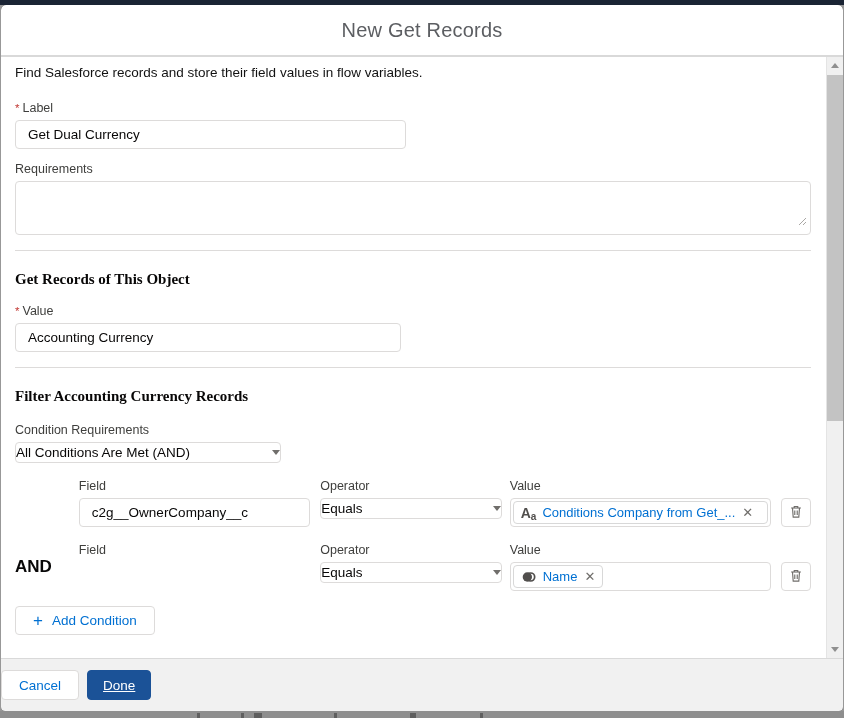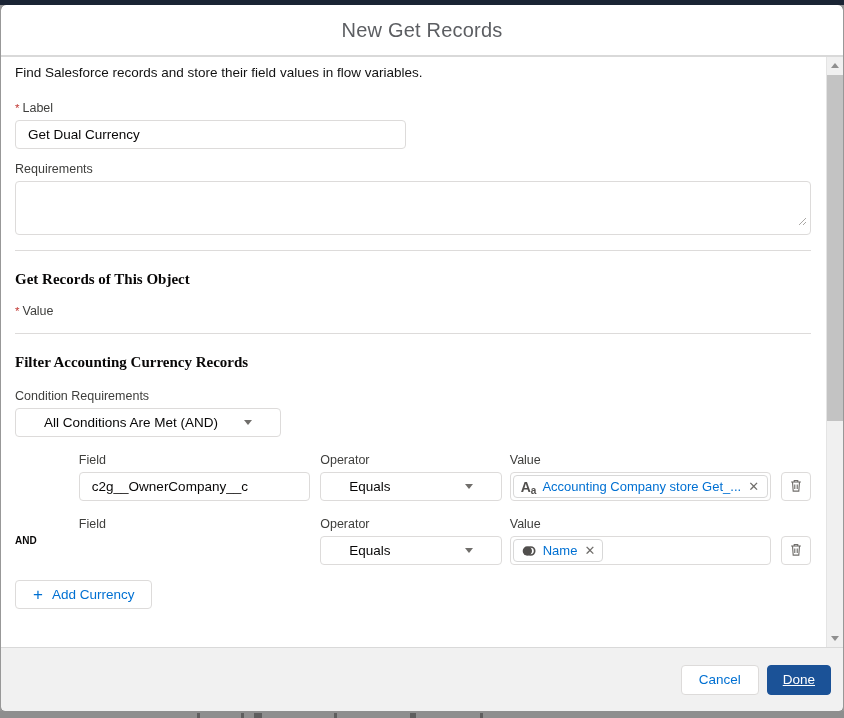--- a/index.html
+++ b/index.html
@@ -53,27 +53,27 @@
   }
   .resize-handle { position:absolute; right:4px; bottom:5px; pointer-events:none; }
 
   .divider { border:none; border-top:1px solid #dddbda; margin:15px 0 0; }
   .section-heading { font-size:15px; font-weight:700; color:#080707; margin-top:20px;font-family:Liberation Serif, serif; }
 
   .object-group { margin-top:16px; width:386px; }
   .cr-group { margin-top:18px; width:266px; }
 
   .combobox {
-    height:29px; border:1px solid #dddbda; border-radius:4px; background:#fff;
-    display:flex; align-items:center; padding:0 28px; font-size:13.5px; color:#080707; cursor:pointer;
+    height:21px; border:1px solid #dddbda; border-radius:4px; background:#fff;
+    display:flex; align-items:center; padding:0 0; font-size:13.5px; color:#080707; cursor:pointer;
   }
   .caret { margin-left:auto; width:0; height:0; border-left:4.5px solid transparent; border-right:4.5px solid transparent; border-top:5px solid #706e6b; }
 
   .cond-row { display:flex; margin-top:16px; }
-  .cell-prefix { width:64px; height:47px; display:flex; align-items:center; font-size:10px; font-weight:700; color:#080707; }
+  .cell-prefix { width:64px; height:47px; display:flex; align-items:center; font-size:17px; font-weight:700; color:#080707; }
   .cell-field { width:232px; margin-right:10px; }
   .cell-operator { width:182px; margin-right:8px; }
   .cell-value { width:262px; margin-right:10px; }
   .cell-trash { width:30px; display:flex; align-items:flex-end; }
   .trash-btn {
     width:30px; height:29px; border:1px solid #dddbda; border-radius:4px; background:#fff;
     display:flex; align-items:center; justify-content:center; cursor:pointer;
   }
 
   .value-box { height:29px; border:1px solid #dddbda; border-radius:4px; background:#fff; display:flex; align-items:center; padding:0 2px; }
@@ -86,22 +86,22 @@
   .pill-x { flex:none; margin-left:7px; color:#706e6b; font-size:13px; line-height:1; cursor:pointer; }
 
   .add-cond {
     margin-top:15px; height:29px; display:inline-flex; align-items:center;
     border:1px solid #dddbda; border-radius:4px; background:#fff; padding:0 17px;
     color:#0070d2; font-size:13.5px; font-family:inherit; cursor:pointer;
   }
   .plus-icon { font-size:17px; margin-right:9px; font-weight:400; line-height:1; }
 
   .modal-footer {
-    flex:none; height:64px; background:#f1f1f1; border-top:1px solid #d9d9d9;
-    display:flex; align-items:center; justify-content:flex-end; padding-right:12px;
+    flex:none; height:53px; background:#f1f1f1; border-top:1px solid #d9d9d9;
+    display:flex; align-items:center; padding-right:12px;
     border-radius:0 0 4px 4px;
   }
   .btn { height:30px; border-radius:4px; font-size:13.5px; font-family:inherit; cursor:pointer; }
   .btn-neutral { background:#fff; border:1px solid #dddbda; color:#0070d2; padding:0 17px; }
   .btn-brand { background:#1b5297; border:1px solid #1b5297; color:#fff; padding:0 15px; margin-left:8px;text-decoration:underline; }
 </style>
 </head>
 <body>
 
 <div class="top-strip"></div>
@@ -133,20 +133,21 @@
             </svg>
         </span>
       </div>
 
       <hr class="divider">
 
       <div class="section-heading">Get Records of This Object</div>
 
       <div class="object-group">
         <label class="form-label"><span class="req">*</span><span>Value</span></label>
+        <input class="input" type="text" value="Accounting Currency" style="">
       </div>
 
       <hr class="divider">
 
       <div class="section-heading">Filter Accounting Currency Records</div>
 
       <div class="cr-group">
         <label class="form-label">Condition Requirements</label>
         <div class="combobox">
           <span>All Conditions Are Met (AND)</span>
@@ -169,21 +170,21 @@
           </div>
         </div>
         <div class="cell-value">
           <label class="form-label">Value</label>
           <div class="value-box">
             <div class="pill pill-full">
               <span class="type-icon">
                   <span class="aa-big">A</span>
                   <span class="aa-small">a</span>
                 </span>
-              <span class="pill-text">Accounting Company store Get_...</span>
+              <span class="pill-text">Conditions Company from Get_...</span>
               <span class="pill-x">✕</span>
             </div>
           </div>
         </div>
         <div class="cell-trash">
           <button class="trash-btn">
             <span>
               <svg width="14" height="15" viewBox="0 0 16 17" fill="none" stroke="#706e6b" stroke-width="1.3">
                 <path d="M2.5 4.5h11"></path>
                   <path d="M6 4.5V2.8h4v1.7"></path>
@@ -232,21 +233,21 @@
                   <path d="M4 4.5l.8 10.5h6.4L12 4.5"></path>
                   <path d="M6.6 7.4v5M9.4 7.4v5"></path>
               </svg>
             </span>
           </button>
         </div>
       </div>
 
       <button class="add-cond">
         <span class="plus-icon">+</span>
-        <span>Add Currency</span>
+        <span>Add Condition</span>
       </button>
 
     </div>
 
     <div class="scrollbar">
       <div class="scroll-btn up">
           <span class="tri-up"></span>
         </div>
       <div class="scroll-thumb"></div>
       <div class="scroll-btn down">

